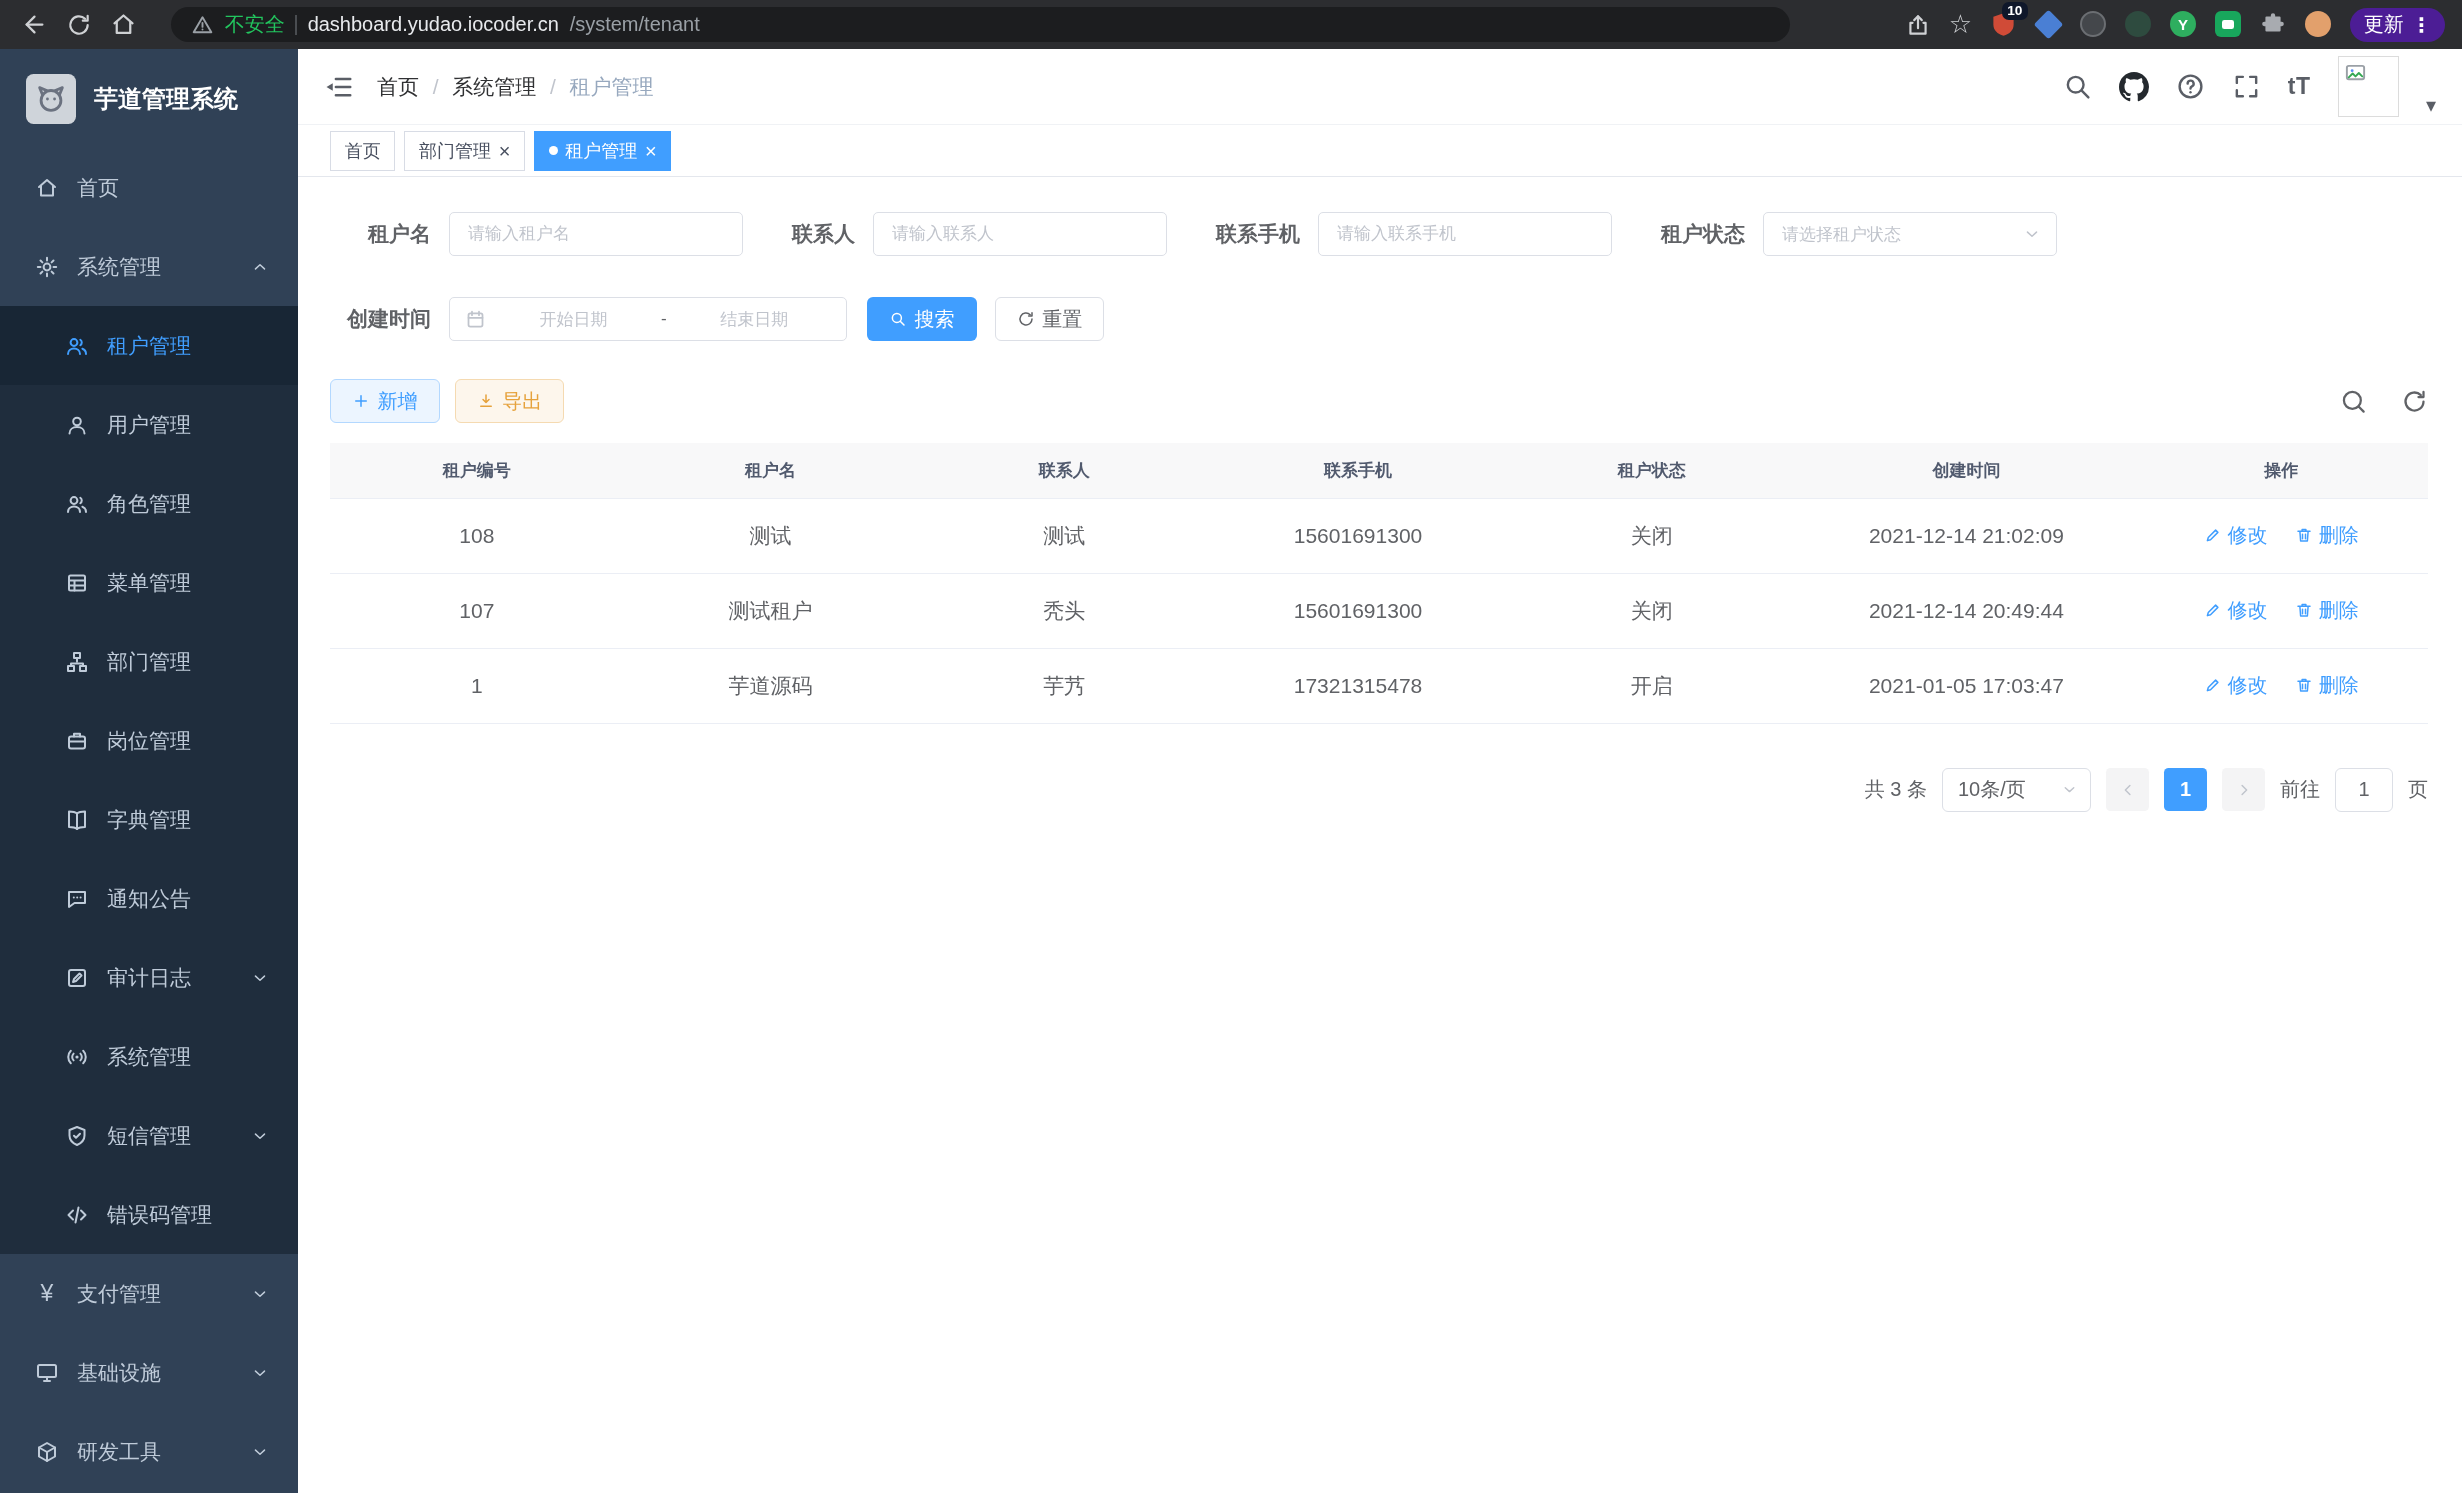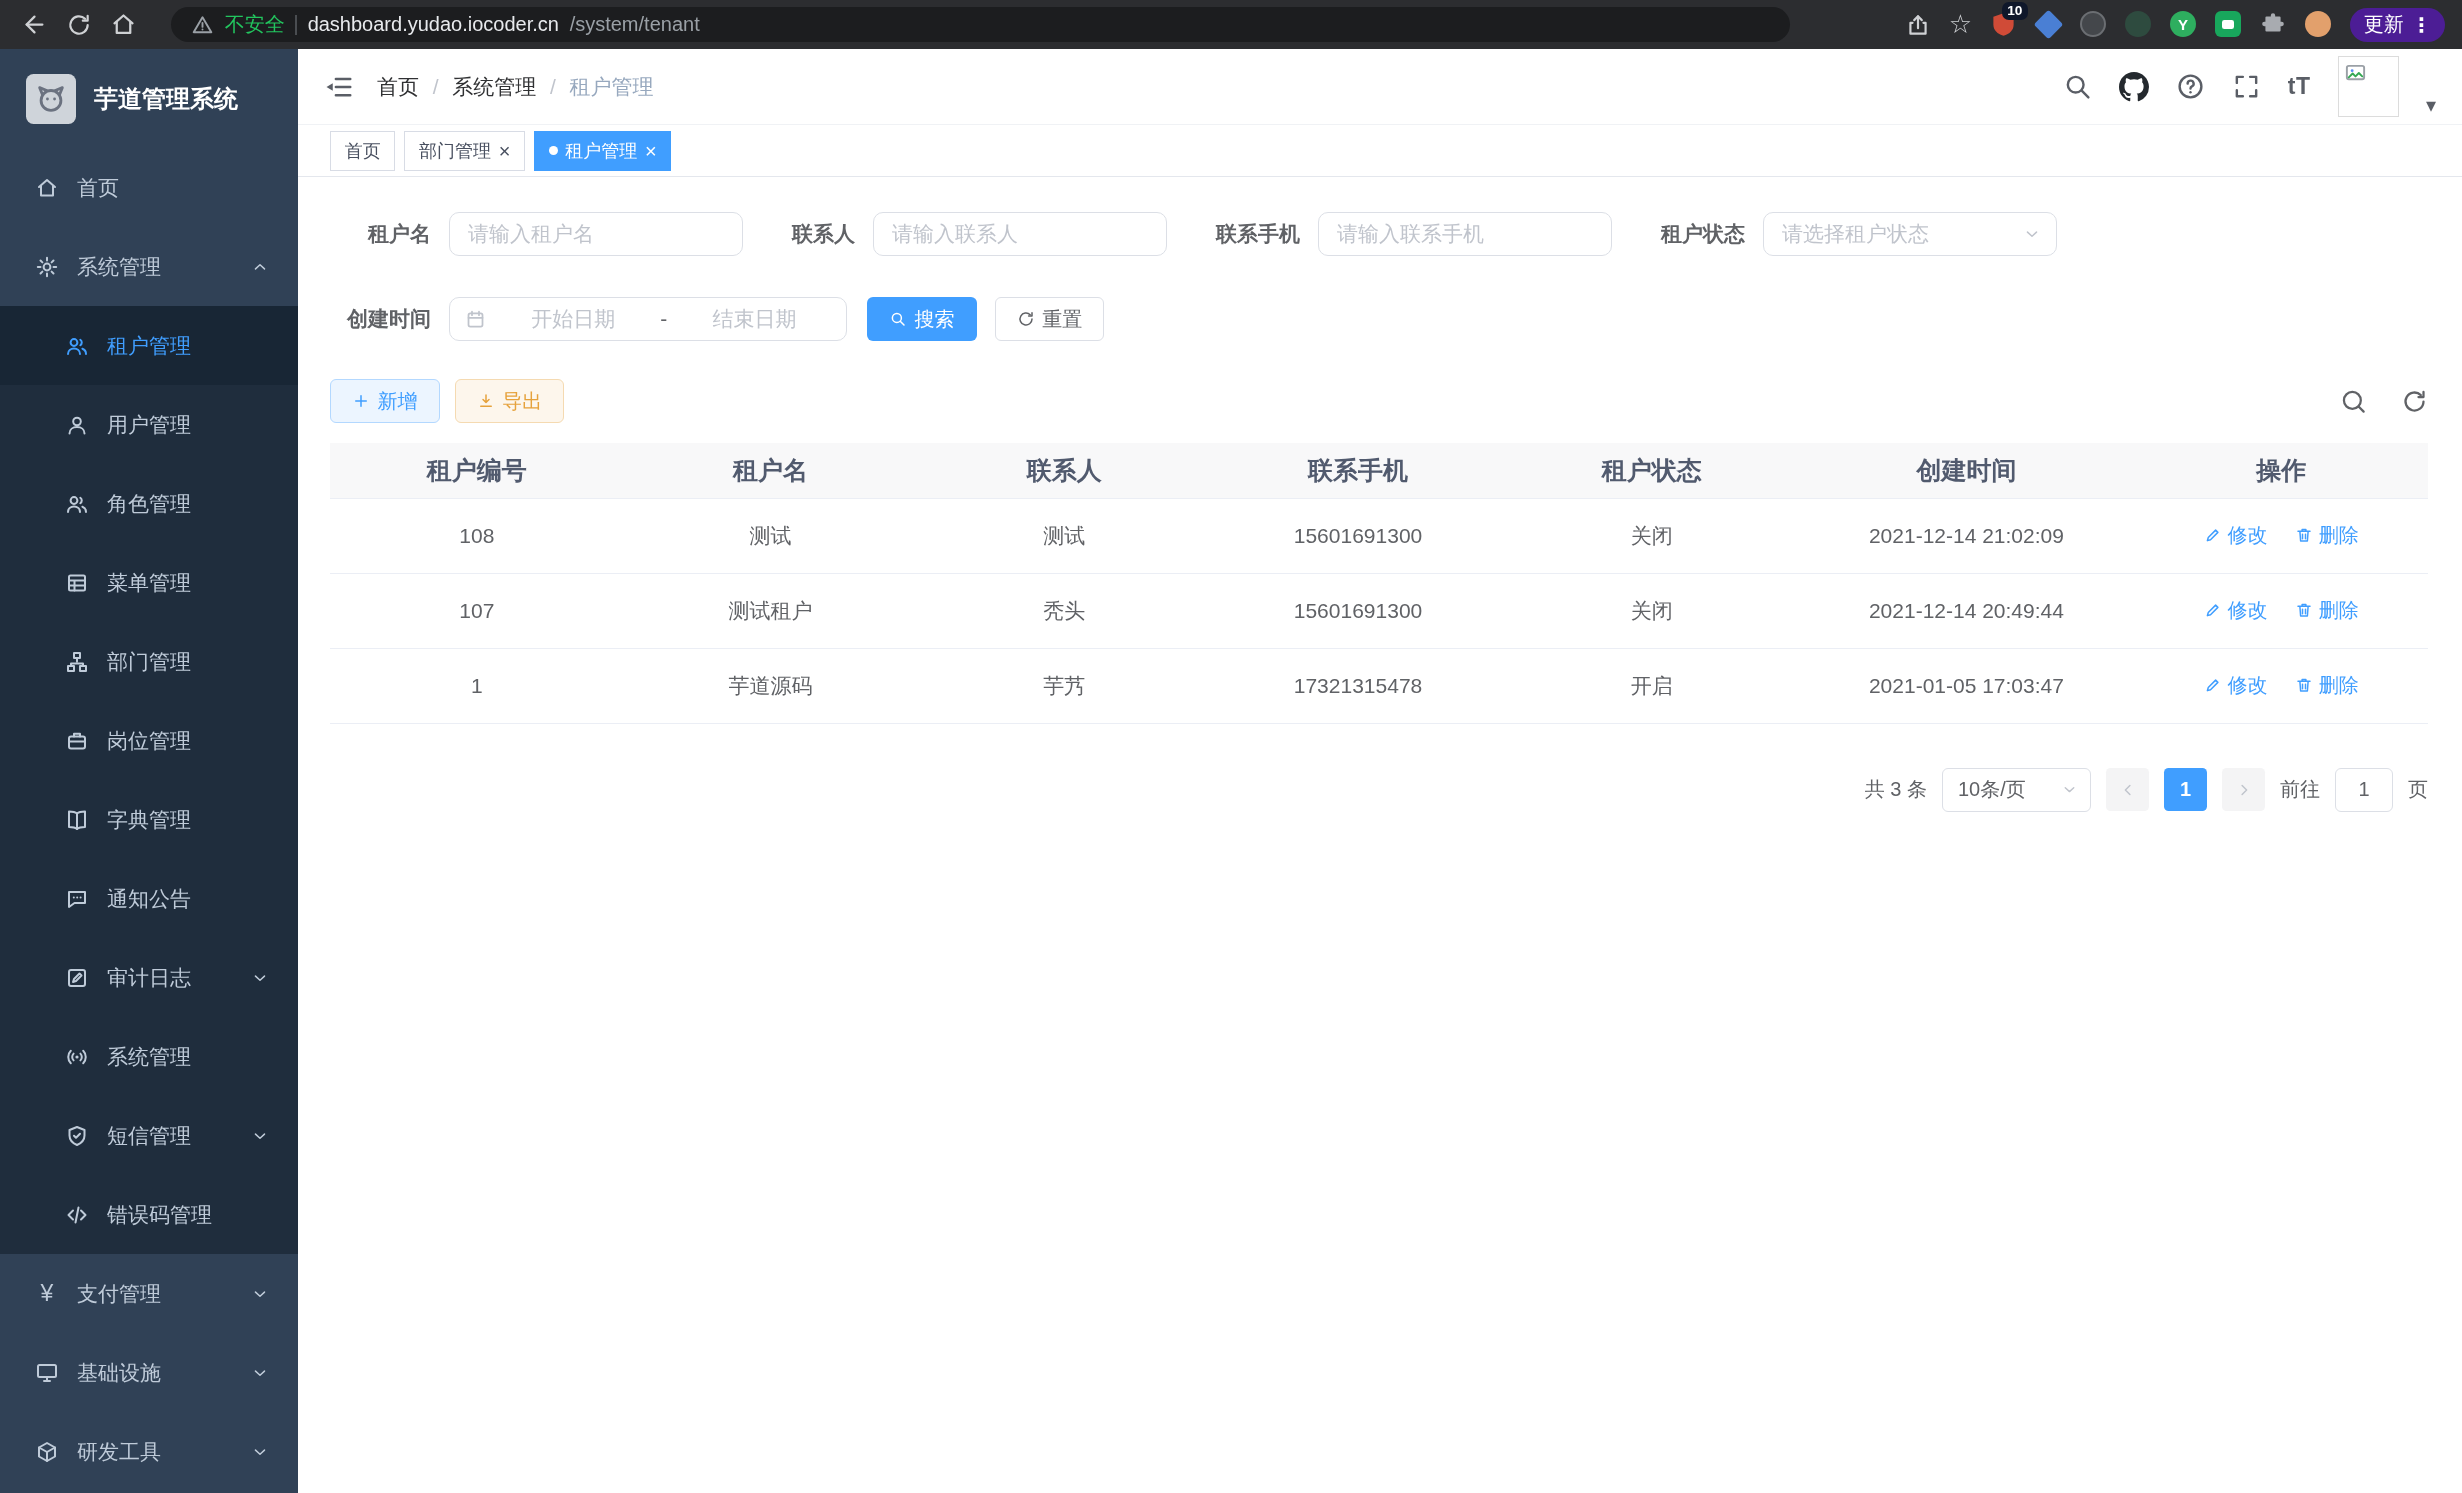--- a/index.html
+++ b/index.html
@@ -57,39 +57,39 @@
   .tag.active { background:#409EFF; border-color:#409EFF; color:#fff; }
   .tag .dot { width:9px; height:9px; border-radius:50%; background:#fff; }
   .tag .x { font-size:20px; line-height:1; }
 
   
   .content { flex:1; padding:35px 34px 0 32px; overflow:hidden; }
   .filter-row { display:flex; align-items:center; margin-bottom:41px; }
   .f-group { display:flex; align-items:center; margin-right:49px; }
   .f-label { font-size:21px; font-weight:700; color:#606266; margin-right:18px; white-space:nowrap; }
   .f-label-first { width:101px; text-align:right; }
-  .inp, .sel, .dr { height:44px; border:1.5px solid #dcdfe6; border-radius:10px; background:#fff; font-size:21px; }
+  .inp, .sel, .dr { height:44px; border:1.5px solid #dcdfe6; border-radius:5px; background:#fff; font-size:17px; }
   input.inp { width:294px; padding:0 18px; color:#606266; outline:none; }
   input.inp::placeholder { color:#c0c4cc; }
   .sel { width:294px; display:flex; align-items:center; justify-content:space-between; padding:0 15px 0 18px; color:#c0c4cc; cursor:pointer; }
   .dr { width:398px; display:flex; align-items:center; padding:0 15px; gap:10.7px; color:#c0c4cc; cursor:pointer; }
   .dr .ph { flex:1; text-align:center; }
   .dr .dsep { color:#606266; }
   .btn { height:44px; border-radius:6px; border:1.5px solid transparent; display:inline-flex; align-items:center; gap:7.6px; padding:0 21px; font-size:20px; cursor:pointer; background:#fff; }
   .btn-primary { background:#409EFF; color:#fff; }
   .btn-default { border-color:#dcdfe6; color:#606266; }
   .btn-plain-blue { background:#ecf5ff; border-color:#b3d8ff; color:#409EFF; }
   .btn-plain-warn { background:#fdf6ec; border-color:#f5dab1; color:#e6a23c; }
   .ml12 { margin-left:18px; }
   .toolbar { display:flex; align-items:center; margin-bottom:20px; }
   .toolbar .gap { margin-right:15px; }
   .tool-ics { margin-left:auto; display:flex; align-items:center; gap:34px; color:#606266; }
 
   table { width:100%; border-collapse:collapse; table-layout:fixed; }
-  th { height:55px; background:#f8f8f9; color:#515a6e; font-size:25px; font-weight:700; border-bottom:1.5px solid #ebeef5; text-align:center; }
+  th { height:55px; background:#f8f8f9; color:#515a6e; font-size:17px; font-weight:700; border-bottom:1.5px solid #ebeef5; text-align:center; }
   td { height:75px; color:#606266; font-size:21px; text-align:center; border-bottom:1.5px solid #ebeef5; }
   .op { color:#409EFF; font-size:20px; display:inline-flex; align-items:center; gap:6px; margin:0 10.7px; cursor:pointer; white-space:nowrap; }
 
   .pager { display:flex; align-items:center; justify-content:flex-end; gap:15px; margin-top:44px; font-size:20px; color:#606266; }
   .psize { width:149px; height:44px; border:1.5px solid #dcdfe6; border-radius:6px; display:flex; align-items:center; justify-content:space-between; padding:0 12px 0 15px; cursor:pointer; }
   .pbtn { width:43px; height:43px; border-radius:4.6px; background:#f4f4f5; color:#c0c4cc; cursor:pointer; }
   .pcur { width:43px; height:43px; border-radius:4.6px; background:#409EFF; color:#fff; font-weight:700; cursor:pointer; }
   .ginp { width:58px; height:44px; border:1.5px solid #dcdfe6; border-radius:6px; text-align:center; font-size:20px; color:#606266; outline:none; }
 </style>
 </head>

